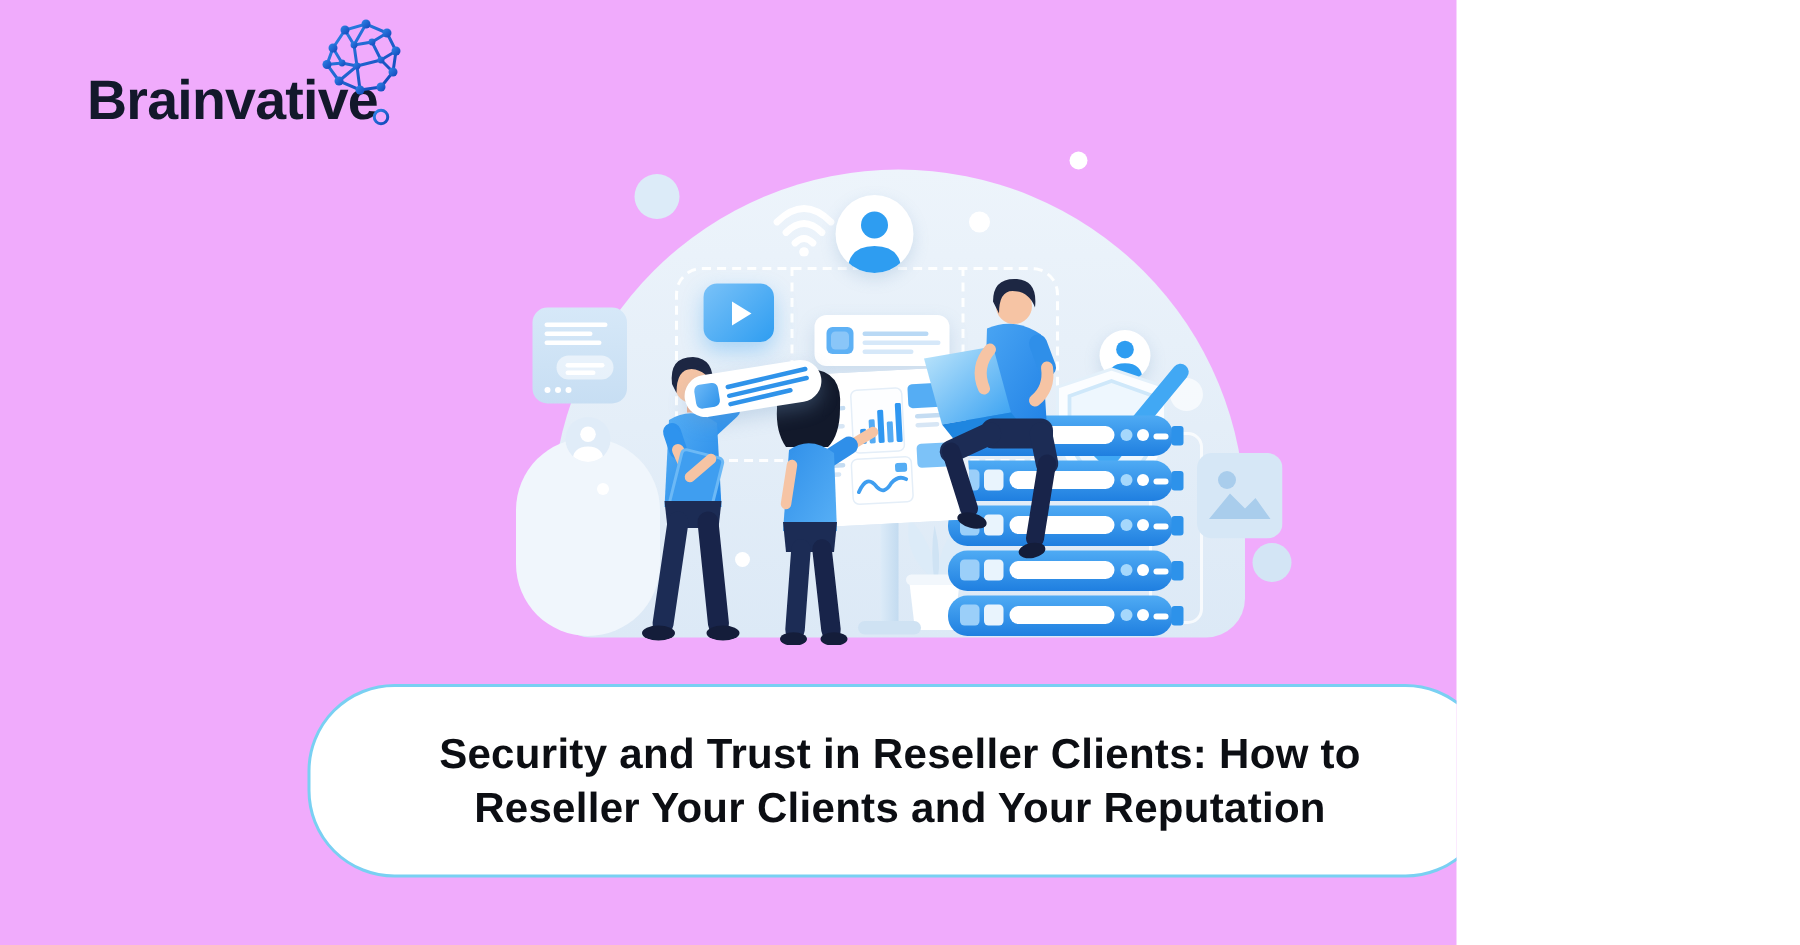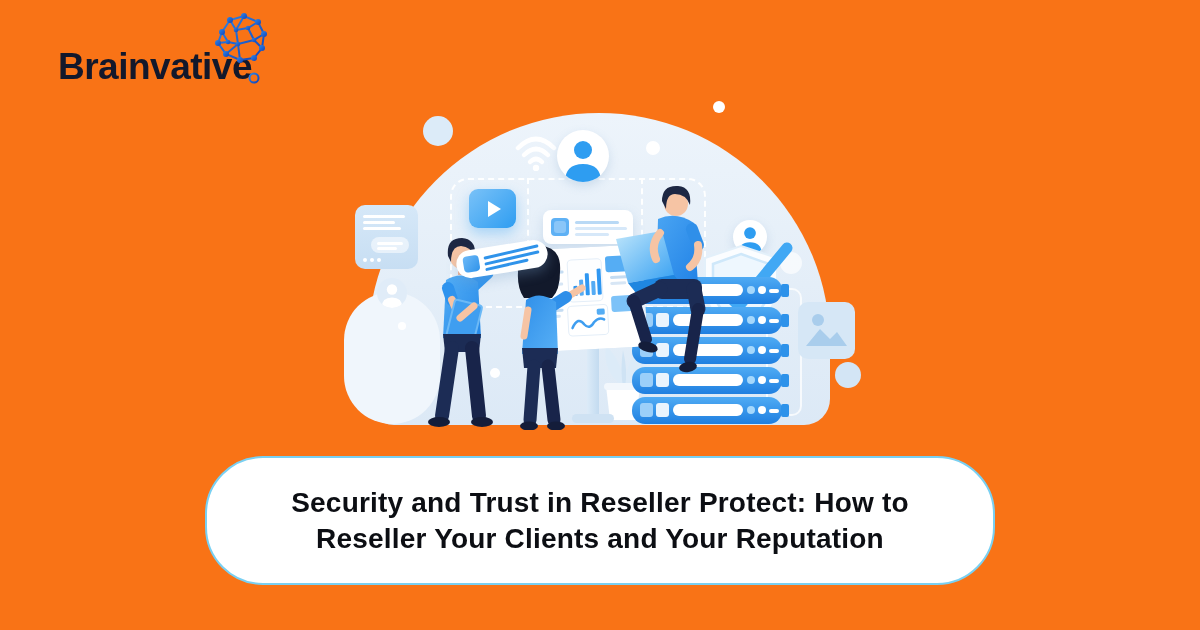--- a/index.html
+++ b/index.html
@@ -1,18 +1,18 @@
 <!DOCTYPE html>
 <html><head>
 <meta charset="utf-8">
 <style>
   * { margin:0; padding:0; box-sizing:border-box; }
   html,body { background:#fff; }
   #canvas {
-    position:relative; width:1200px; height:630px; background:#f97316;
+    position:relative; width:971px; height:630px; background:#f0abfc;
     overflow:hidden; font-family:"Liberation Sans", sans-serif;
   }
   .abs { position:absolute; }
 
   
   .logo-text {
     position:absolute; left:58px; top:46px;
     font-size:37px; font-weight:800; letter-spacing:-0.5px; color:#13182b;
   }
   .logo-icon { position:absolute; left:210px; top:10px; }
@@ -393,17 +393,17 @@
     <ellipse cx="90" cy="184" rx="9" ry="5" fill="#141d3a" transform="rotate(-10 90 184)"></ellipse>
   </svg>
 
   <svg class="abs" style="left:798px;top:302px;z-index:3;" width="57" height="57" viewBox="0 0 57 57">
     <rect width="57" height="57" rx="10" fill="#d6e7f6"></rect>
     <circle cx="20" cy="18" r="6" fill="#a9cdec"></circle>
     <path d="M8 44 L22 27 L32 37 L39 30 L49 44 Z" fill="#a9cdec"></path>
   </svg>
 
   <div class="title-card">
-    <div class="title-line">Security and Trust in Reseller Protect: How to</div>
+    <div class="title-line">Security and Trust in Reseller Clients: How to</div>
     <div class="title-line">Reseller Your Clients and Your Reputation</div>
   </div>
 
 </div>
 
 </body></html>

